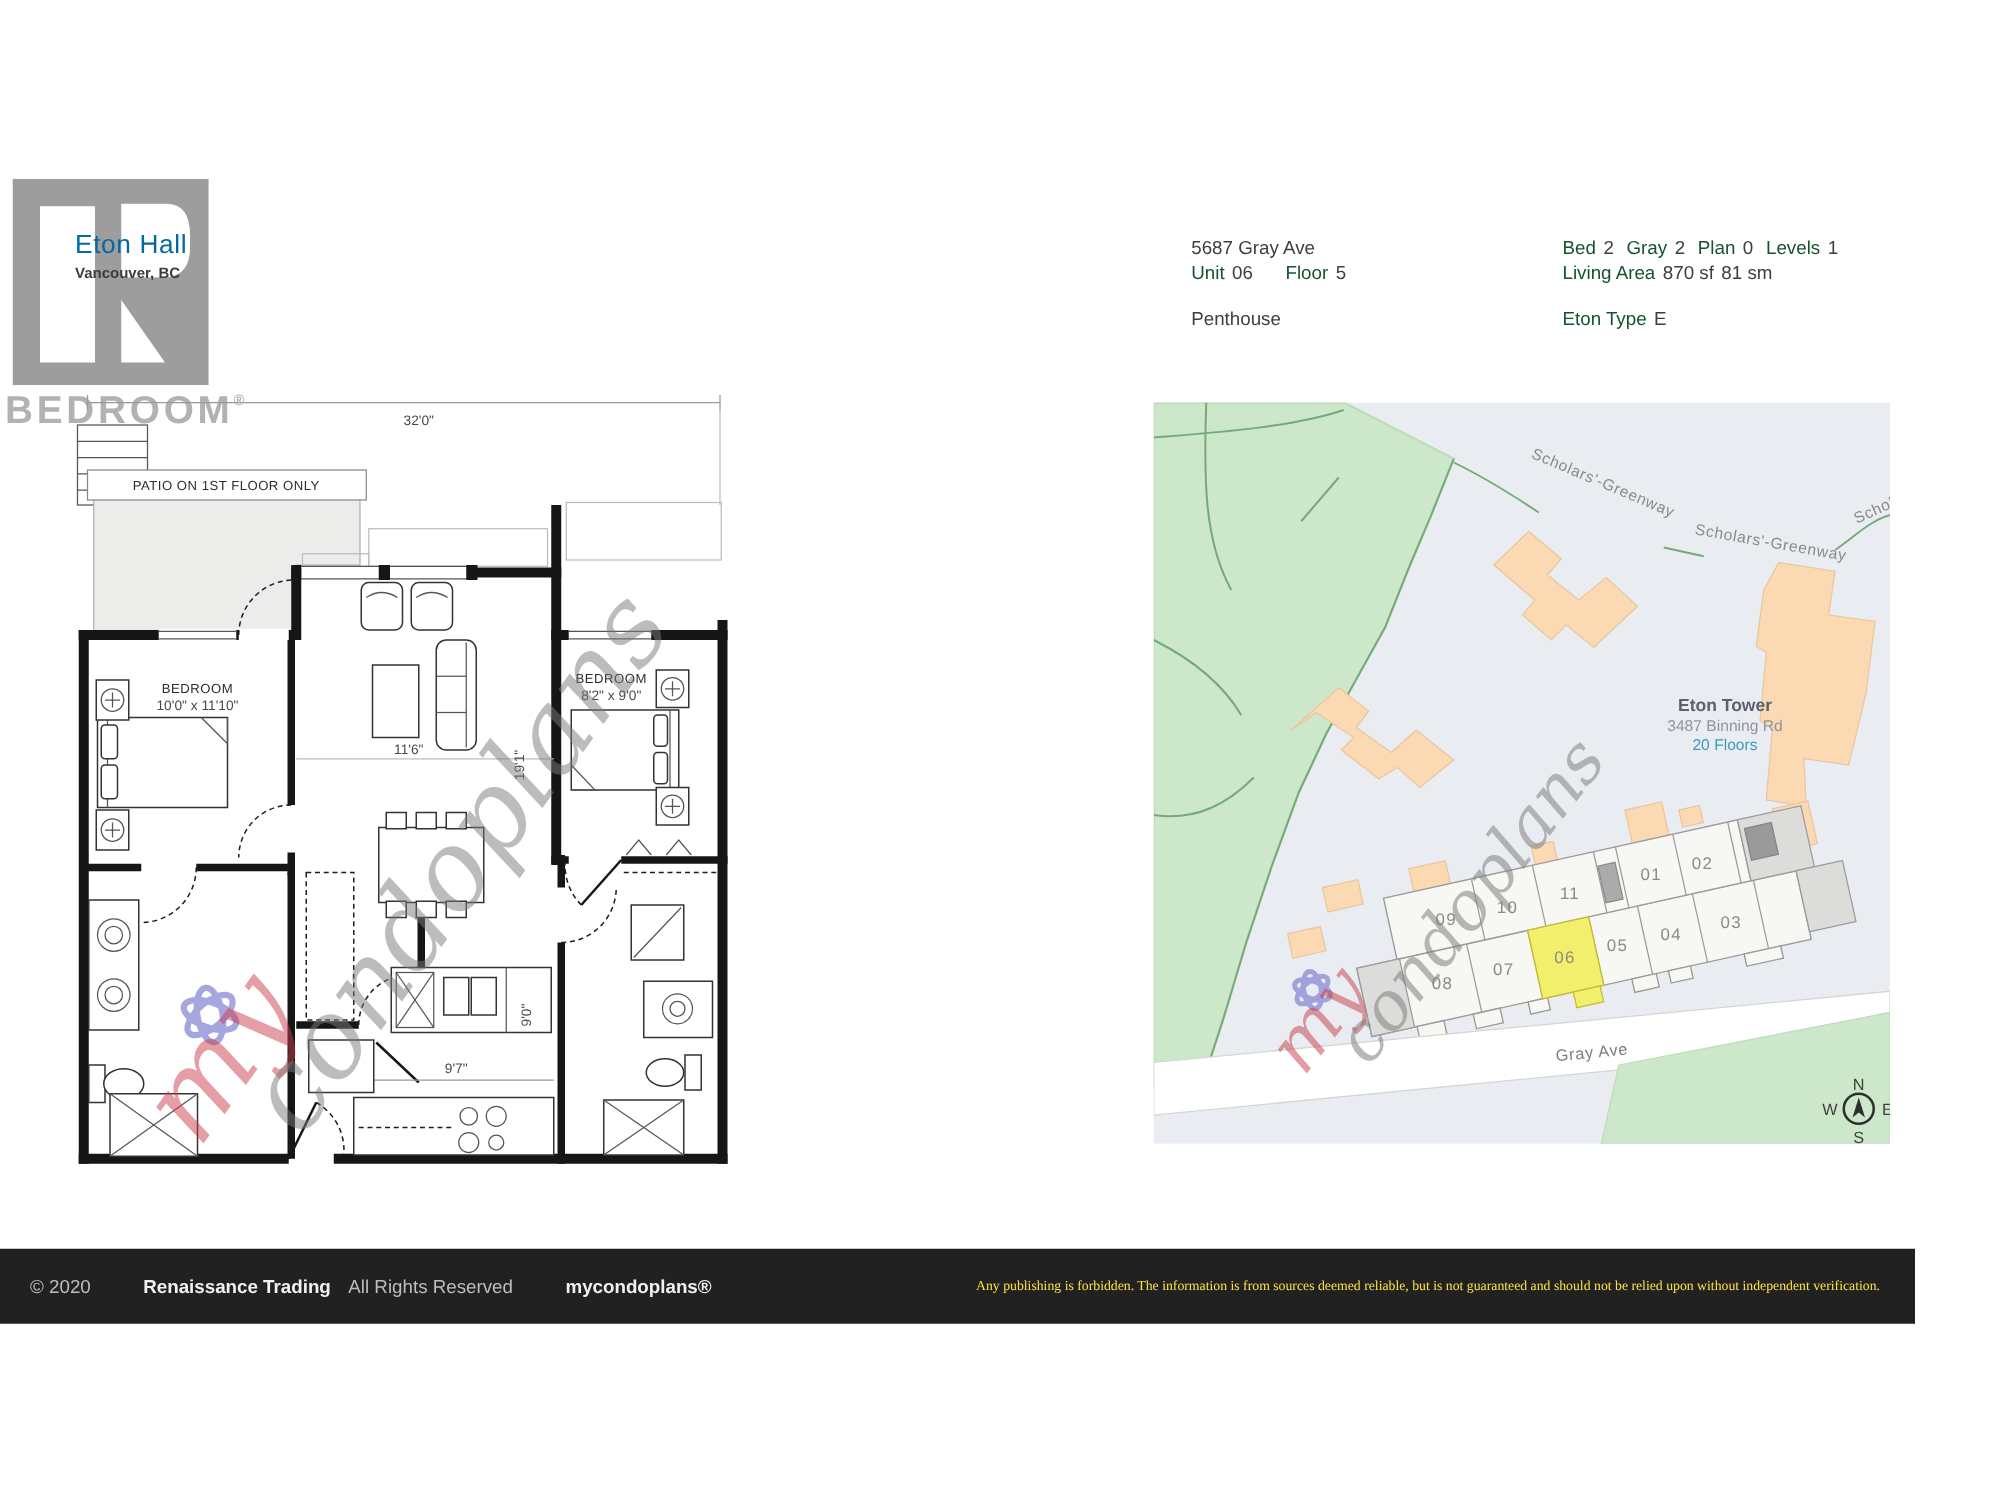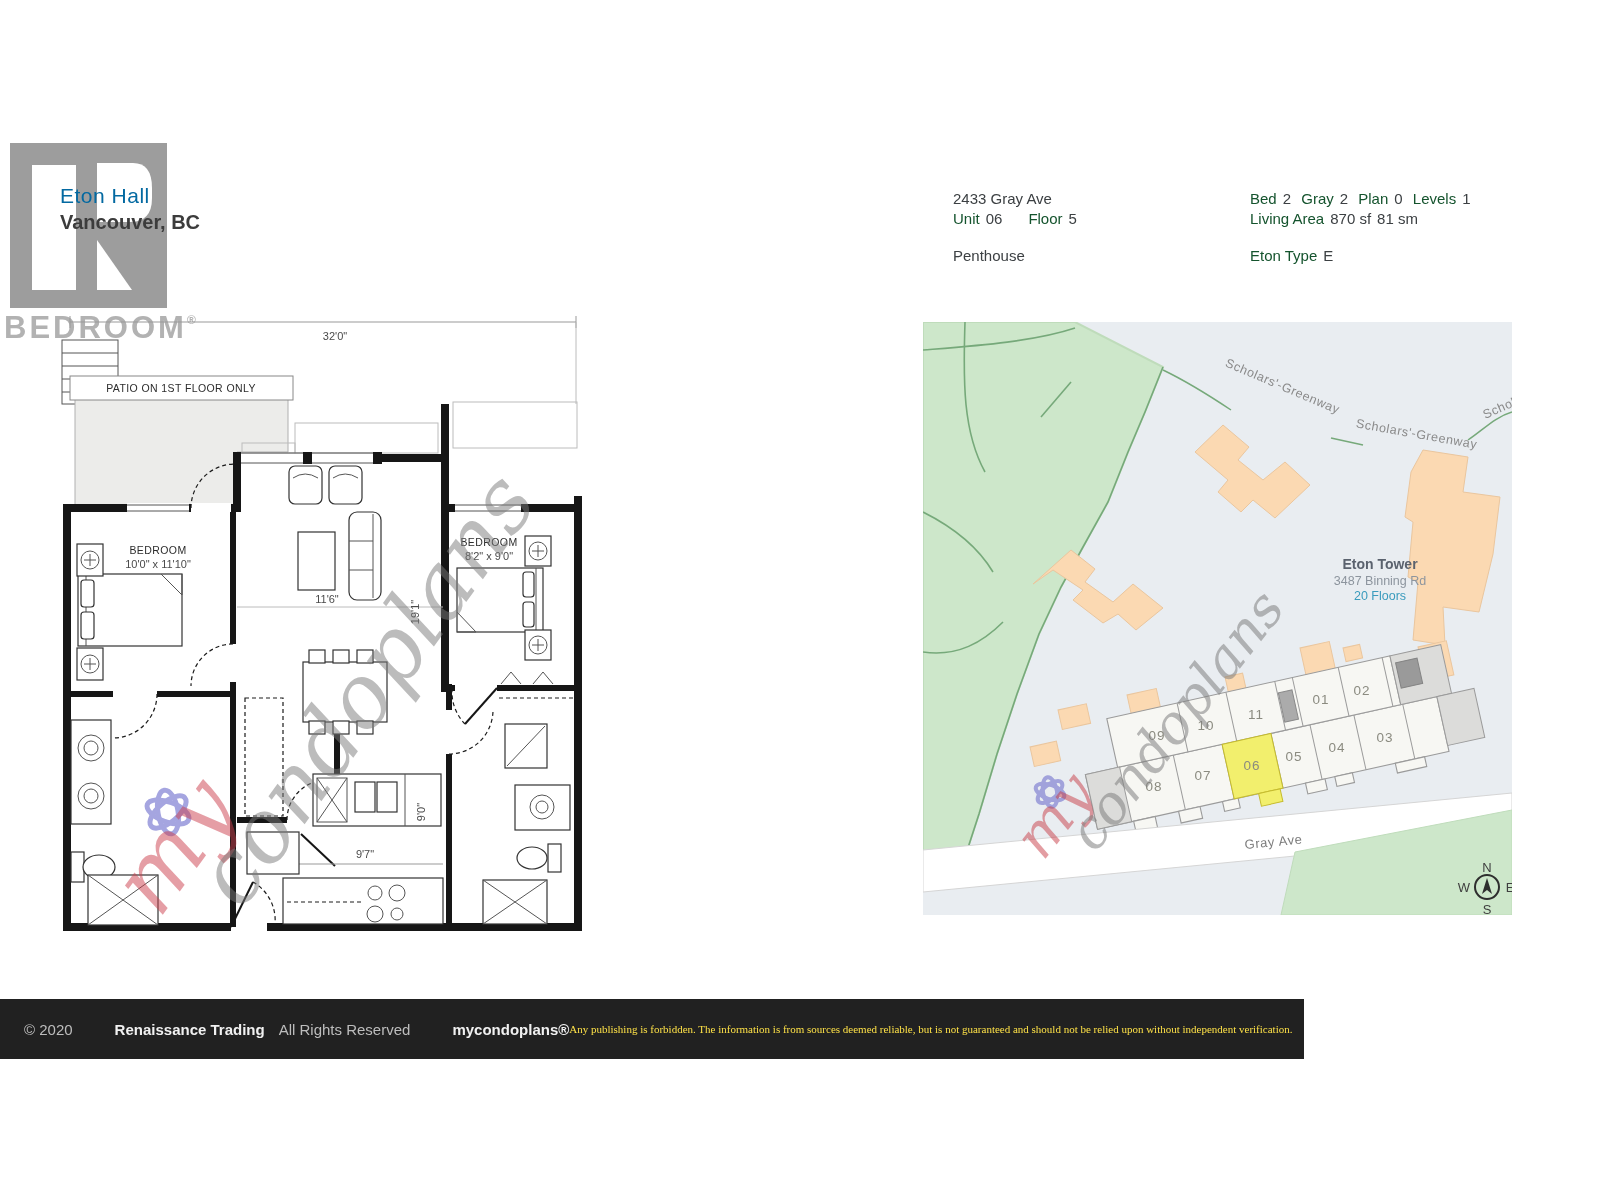--- a/index.html
+++ b/index.html
@@ -1,31 +1,31 @@
 <!DOCTYPE html>
 <html><head>
 <meta charset="utf-8">
 <style>
   html,body{margin:0;padding:0;background:#fff;width:1600px;height:1200px;
     font-family:"Liberation Sans","DejaVu Sans",sans-serif;overflow:hidden;position:relative;}
   .abs{position:absolute;}
   
   #brand-title{left:60px;top:184px;font-size:21px;color:#0369a1;letter-spacing:.5px;}
-  #brand-city{left:60px;top:211px;font-size:20px;font-weight:bold;color:#3c3c3c;}
+  #brand-city{left:60px;top:211px;font-size:12px;font-weight:bold;color:#3c3c3c;}
   #realtor-word{left:4px;top:310px;font-size:31px;color:#b2b2b2;letter-spacing:3px;font-weight:bold;}
   #realtor-word sup{font-size:12px;vertical-align:14px;letter-spacing:0;}
   .hdr-line{white-space:nowrap;font-size:15px;color:#3c4043;}
   .hdr-line .lab{color:#14532d;}
   .hdr-line span{margin-right:6px;}
   .hdr-line .gap{margin-right:26px;}
   #details-block{left:953px;top:189px;line-height:20px;}
   #stats-block{left:1250px;top:189px;line-height:20px;}
   .line3{margin-top:17px;}
   
-  #footer{left:0;top:999px;width:1304px;height:60px;background:#212121;display:flex;
+  #footer{left:0;top:999px;width:1532px;height:60px;background:#212121;display:flex;
     align-items:center;justify-content:space-between;padding:0 28px 0 24px;box-sizing:border-box;}
   #footer .lft{display:flex;gap:14px;align-items:baseline;white-space:nowrap;}
   #footer .dim-t{color:#bdbdbd;font-size:15px;}
   #footer .bright{color:#f1f1f1;font-size:15px;font-weight:600;margin-left:28px;}
   #footer .disc{color:#fde047;font-size:11px;white-space:nowrap;font-family:Liberation Serif, serif;}
   
   .wall8{stroke:#161616;stroke-width:8;fill:none;}
   .wall6{stroke:#161616;stroke-width:6;fill:none;}
   .thin{stroke:#555;stroke-width:1;fill:none;}
   .thin2{stroke:#999;stroke-width:1;fill:none;}
@@ -48,21 +48,21 @@
   <rect x="0" y="0" width="157" height="165" fill="#9d9d9d"></rect>
   <rect x="22" y="22" width="44" height="125" fill="#ffffff"></rect>
   <path d="M87 20 L123 20 Q142 20 142 45 L142 55 Q142 79 120 79 L87 79 Z" fill="#ffffff"></path>
   <polygon points="87,97 122,147 87,147" fill="#ffffff"></polygon>
 </svg>
 <div class="abs" id="brand-title">Eton Hall</div>
 <div class="abs" id="brand-city">Vancouver, BC</div>
 <div class="abs" id="realtor-word"><span>BEDROOM</span><sup>®</sup></div>
 
 <div class="abs" id="details-block">
-  <div class="hdr-line"><span>2433 Gray Ave</span></div>
+  <div class="hdr-line"><span>5687 Gray Ave</span></div>
   <div class="hdr-line">
     <span class="lab">Unit</span><span class="gap">06</span><span class="lab">Floor</span><span>5</span>
   </div>
   <div class="hdr-line line3"><span>Penthouse</span></div>
 </div>
 <div class="abs" id="stats-block">
   <div class="hdr-line">
     <span class="lab">Bed</span><span>2</span>
     <span class="lab">Gray</span><span>2</span>
     <span class="lab">Plan</span><span>0</span>

